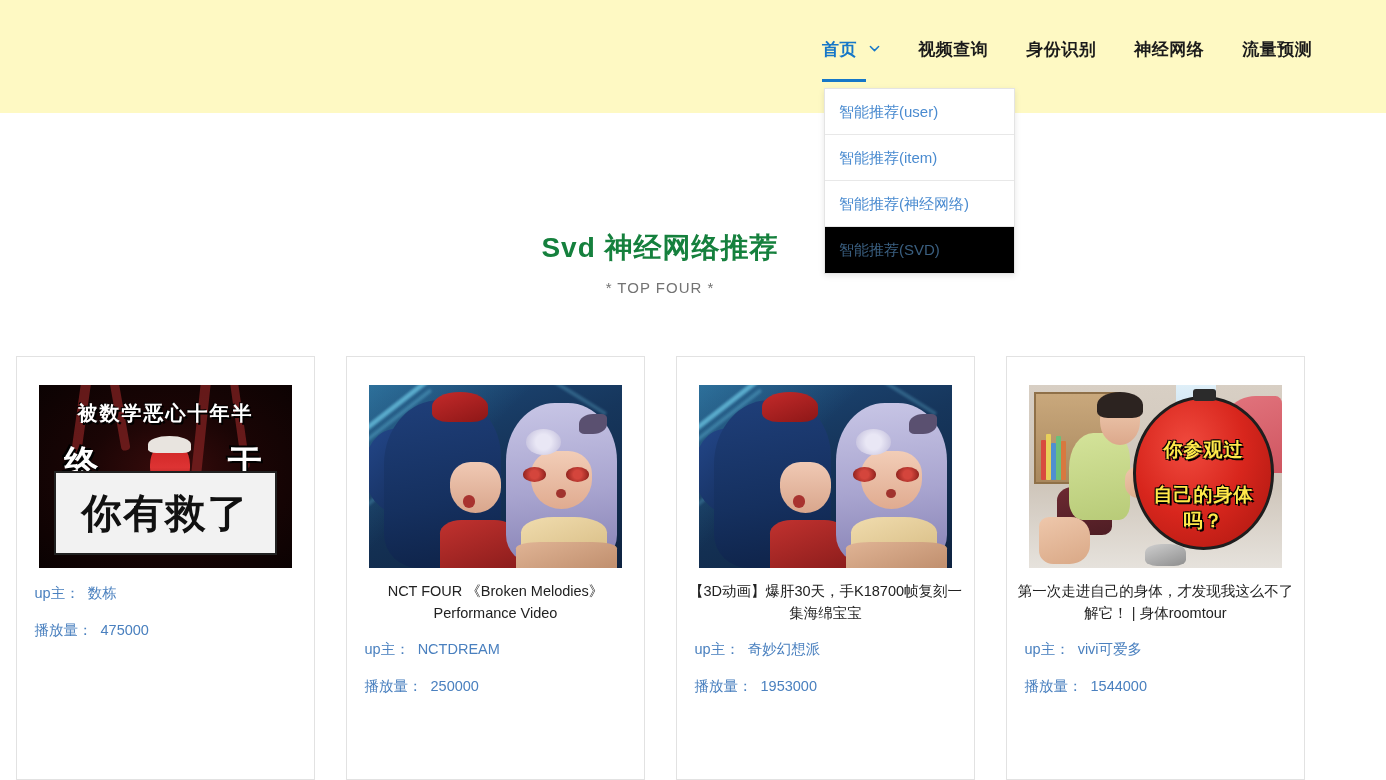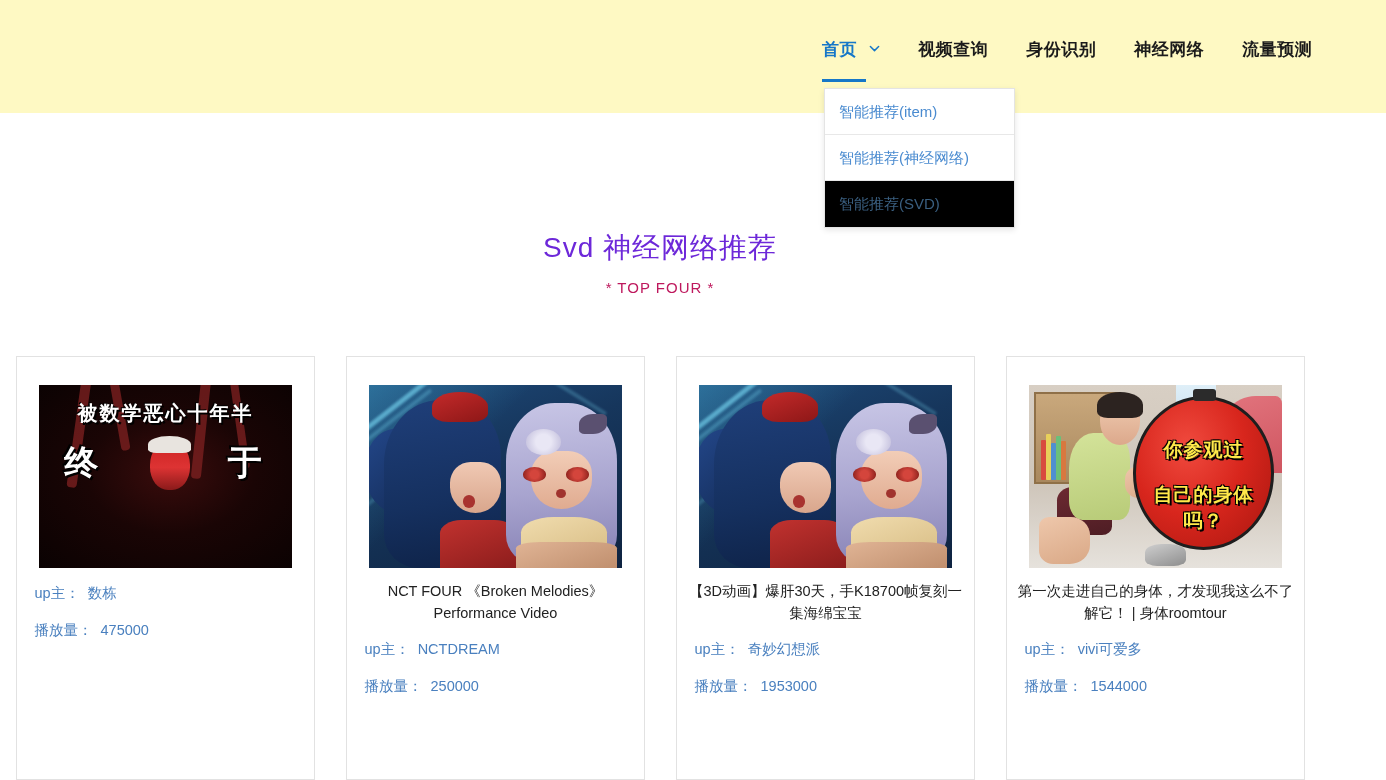--- a/index.html
+++ b/index.html
@@ -86,32 +86,32 @@
   }
 
   
   .page-title {
     position: absolute;
     top: 229px;
     left: 0;
     width: 1320px;
     text-align: center;
     font-size: 28px;
-    color: #6d28d9;
-    font-weight: normal;
+    color: #15803d;
+    font-weight: bold;
     letter-spacing: 1px;
   }
   .page-subtitle {
     position: absolute;
     top: 279px;
     left: 0;
     width: 1320px;
     text-align: center;
     font-size: 15px;
-    color: #be185d;
+    color: #737373;
     letter-spacing: 1px;
   }
 
   
   .cards {
     position: absolute;
     top: 356px;
     left: 16px;
     width: 1354px;
     display: flex;
@@ -406,20 +406,21 @@
     </div>
 
     <div class="nav-item">
       <span>流量预测</span>
     </div>
 
   </div>
 </div>
 
 <div class="dropdown">
+  <div class="dd-item">智能推荐(user)</div>
   <div class="dd-item">智能推荐(item)</div>
   <div class="dd-item">智能推荐(神经网络)</div>
   <div class="dd-item selected">智能推荐(SVD)</div>
 </div>
 
 <div class="page-title">Svd 神经网络推荐</div>
 <div class="page-subtitle">* TOP FOUR *</div>
 
 <div class="cards">
 
@@ -427,20 +428,21 @@
     <div class="thumb th1">
       <div class="limb" style="left:14%;top:-4%;width:10px;height:60%;transform:rotate(8deg);"></div>
       <div class="limb" style="left:30%;top:-6%;width:9px;height:42%;transform:rotate(-10deg);"></div>
       <div class="limb" style="left:62%;top:-4%;width:10px;height:55%;transform:rotate(6deg);"></div>
       <div class="limb" style="left:78%;top:-2%;width:8px;height:48%;transform:rotate(-8deg);"></div>
       <div class="head"></div>
       <div class="hair"></div>
       <div class="t-top">被数学恶心十年半</div>
       <div class="t-l">终</div>
       <div class="t-r">于</div>
+      <div class="t-box">你有救了</div>
     </div>
     <div class="card-meta">
       <span>up主：</span><span class="val">数栋</span>
     </div>
     <div class="card-meta views">
       <span>播放量：</span><span class="val">475000</span>
     </div>
   </div>
 
   <div class="card">

